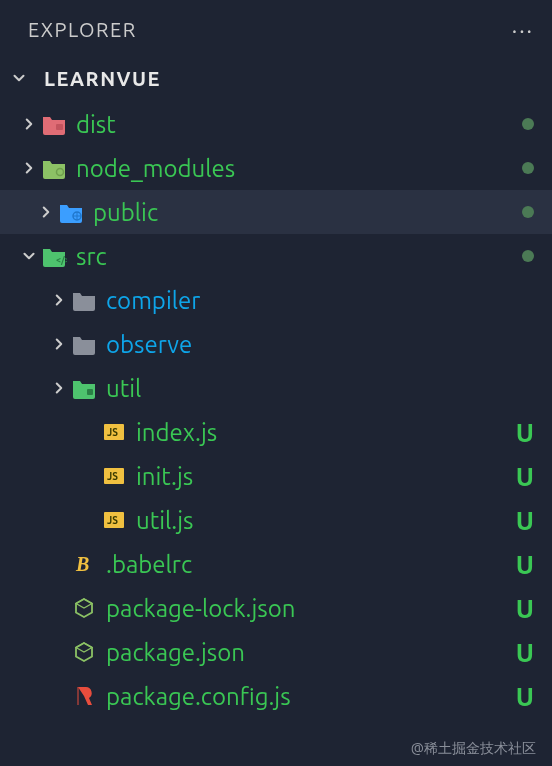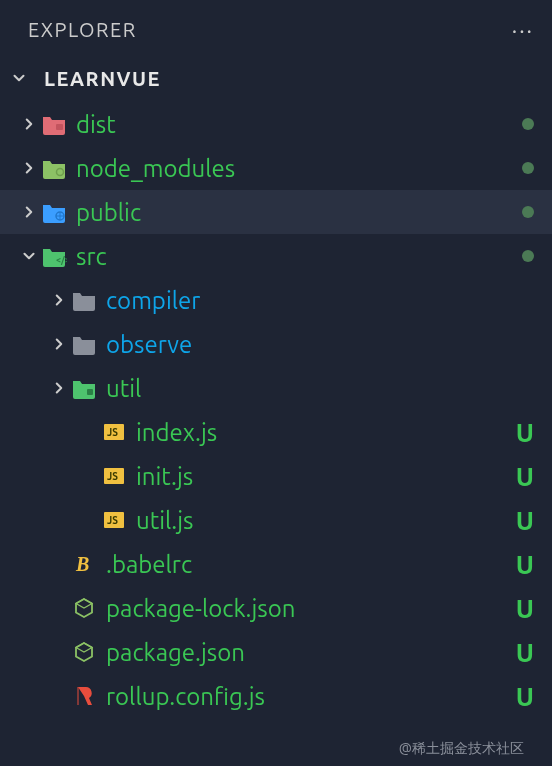--- a/index.html
+++ b/index.html
@@ -52,21 +52,21 @@
   }
   .chev svg { display: block; }
   .tree { padding-top: 4px; }
   .row {
     display: flex;
     align-items: center;
     height: 44px;
     padding-right: 16px;
     position: relative;
   }
-  .row.selected { background: #2a3142; }
+  .row.selected { background: #2a3142; padding-left: 17px; }
   .label {
     font-size: 24px;
     color: #3ac754;
     margin-left: 8px;
   }
   .label.plain { color: #0ea5e9; }
   .badge-dot {
     width: 12px;
     height: 12px;
     border-radius: 50%;
@@ -86,21 +86,21 @@
     height: 28px;
     display: flex;
     align-items: center;
     justify-content: center;
     flex-shrink: 0;
   }
   .icon svg { display: block; }
   .watermark {
     position: absolute;
     bottom: 8px;
-    right: 28px;
+    right: 16px;
     font-size: 14px;
     color: #8a8f9a;
   }
 </style>
 </head>
 <body>
 
 <div class="header">
   <div class="header-title">EXPLORER</div>
   <div class="dots">···</div>
@@ -283,18 +283,18 @@
       <span class="badge-u">U</span>
     </div>
     <div class="row">
       <span class="chev" style="margin-left: 48px;"></span>
       <span class="icon">
         <svg width="24" height="24" viewBox="0 0 24 24">
           <path d="M6 3 h8 a6 6 0 0 1 3 11 l3 7 h-4 l-4 -9 z" fill="#e84d3d"></path>
           <path d="M6 3 v18" stroke="#e84d3d" stroke-width="1"></path>
         </svg>
       </span>
-      <span class="label">rollup.config.js</span>
+      <span class="label">package.config.js</span>
       <span class="badge-u">U</span>
     </div>
   </div>
 
 <div class="watermark">@稀土掘金技术社区</div>
 
 </body></html>

